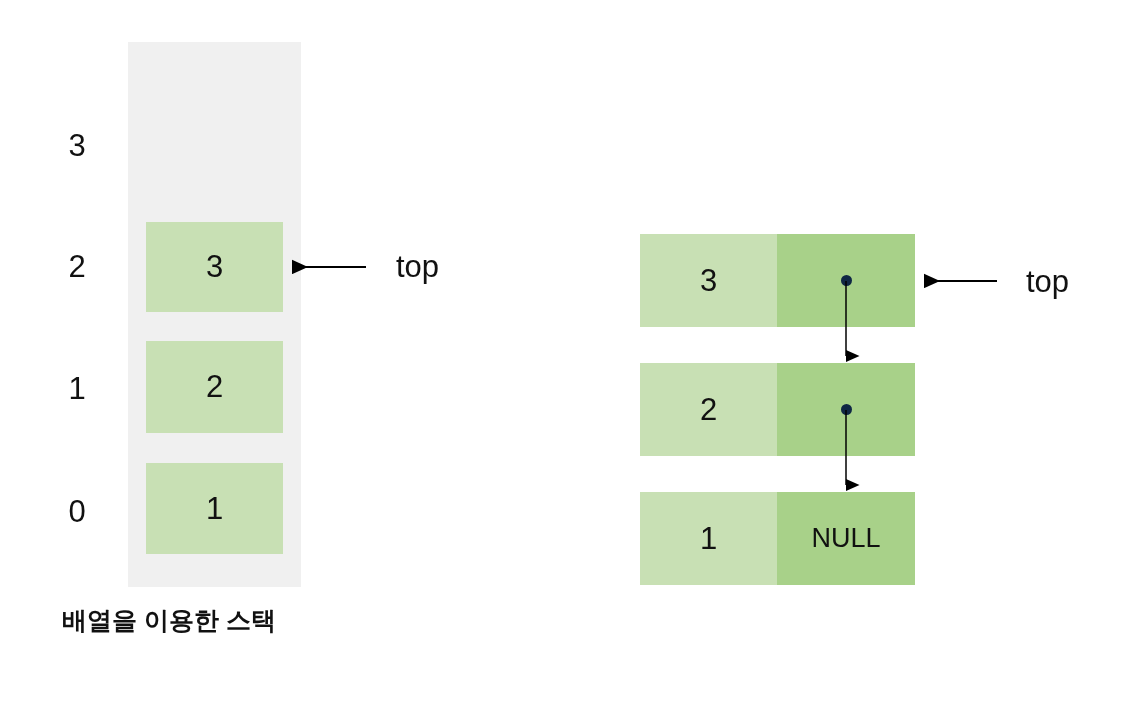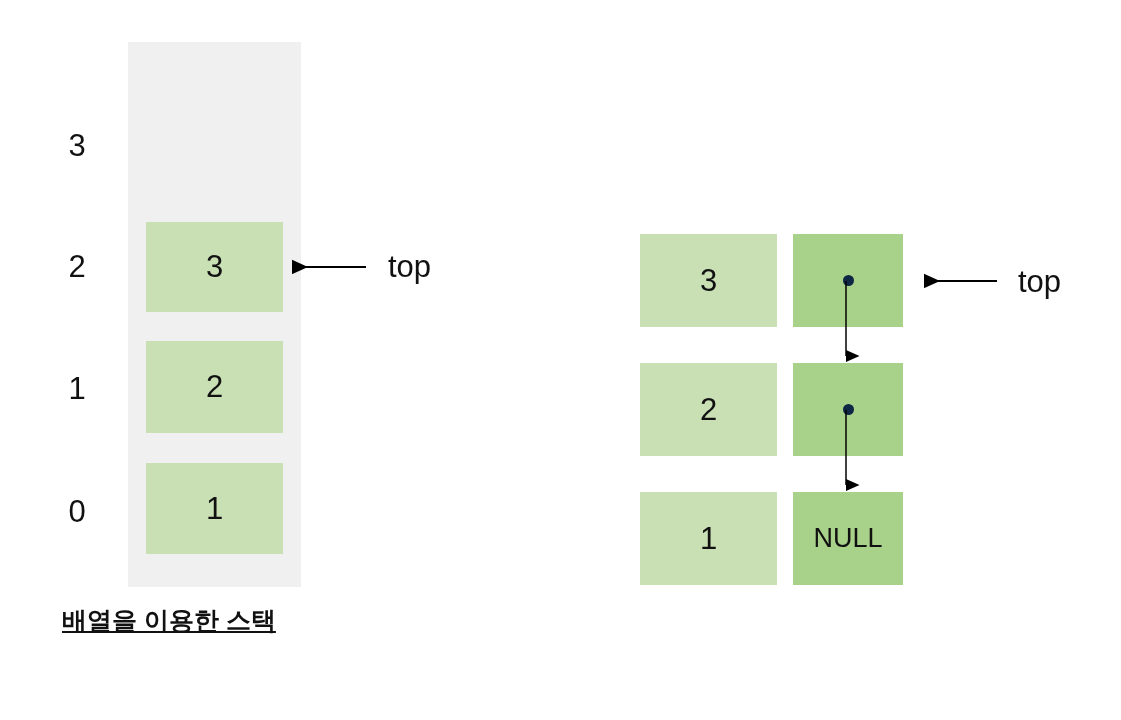--- a/index.html
+++ b/index.html
@@ -66,29 +66,28 @@
   .node-data {
     width: 137px;
     background: #c8e0b4;
     display: flex;
     align-items: center;
     justify-content: center;
     font-size: 31px;
     color: #111111;
   }
   .node-next {
-    width: 110px;
+    width: 138px;
     background: #a8d189;
     display: flex;
     align-items: center;
     justify-content: center;
     font-size: 27px;
     color: #111111;
     position: relative;
-    margin-left: 16px;
   }
   .dot {
     width: 11px;
     height: 11px;
     border-radius: 50%;
     background: #0f2744;
     display: block;
   }
 
   
@@ -99,30 +98,30 @@
     height: 720px;
     pointer-events: none;
   }
 
   .top-label {
     position: absolute;
     font-size: 31px;
     line-height: 1;
     color: #111111;
     white-space: nowrap;
+    margin-left: 8px;
   }
 
   .caption {
     position: absolute;
     font-size: 25px;
     font-weight: bold;
     line-height: 1;
     color: #111111;
     white-space: nowrap;
-    text-decoration: underline;
   }
 </style>
 </head>
 <body>
 
 <div id="canvas">
 
   <div class="array-container"></div>
 
   <div class="idx-label" style="top:130px;">3</div>

